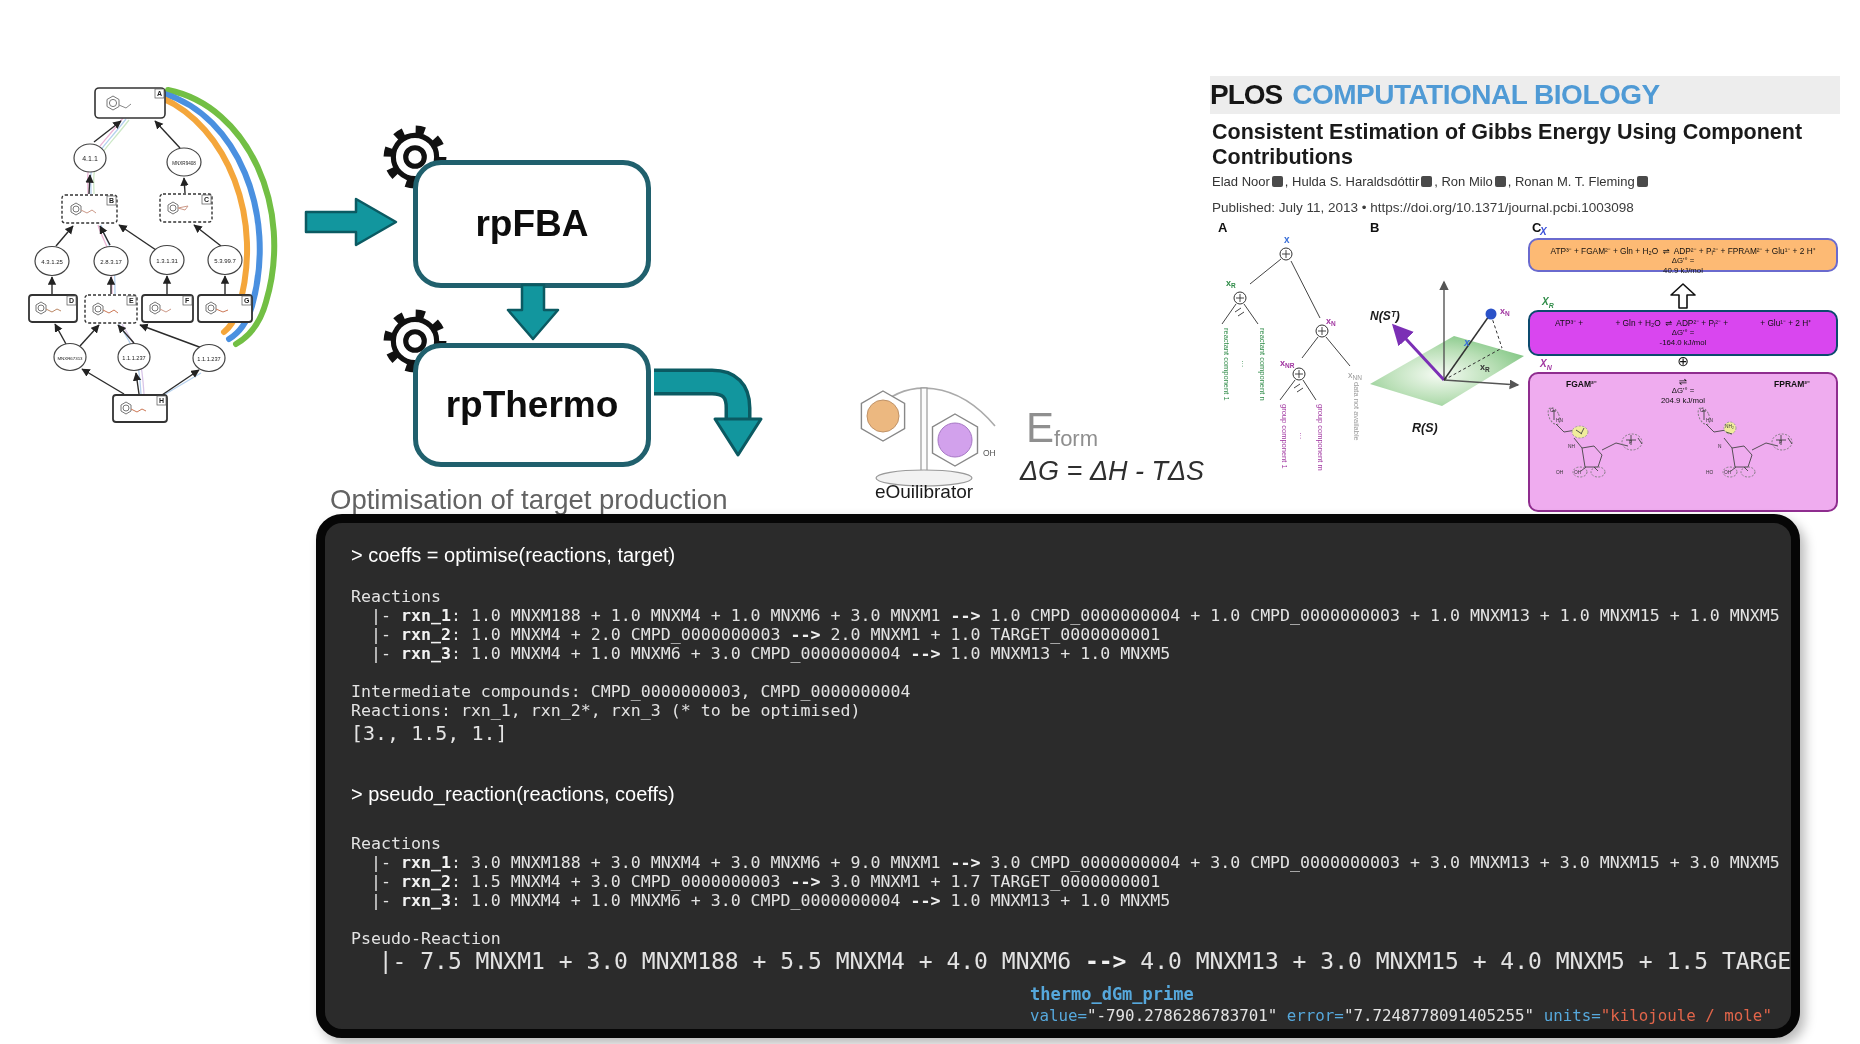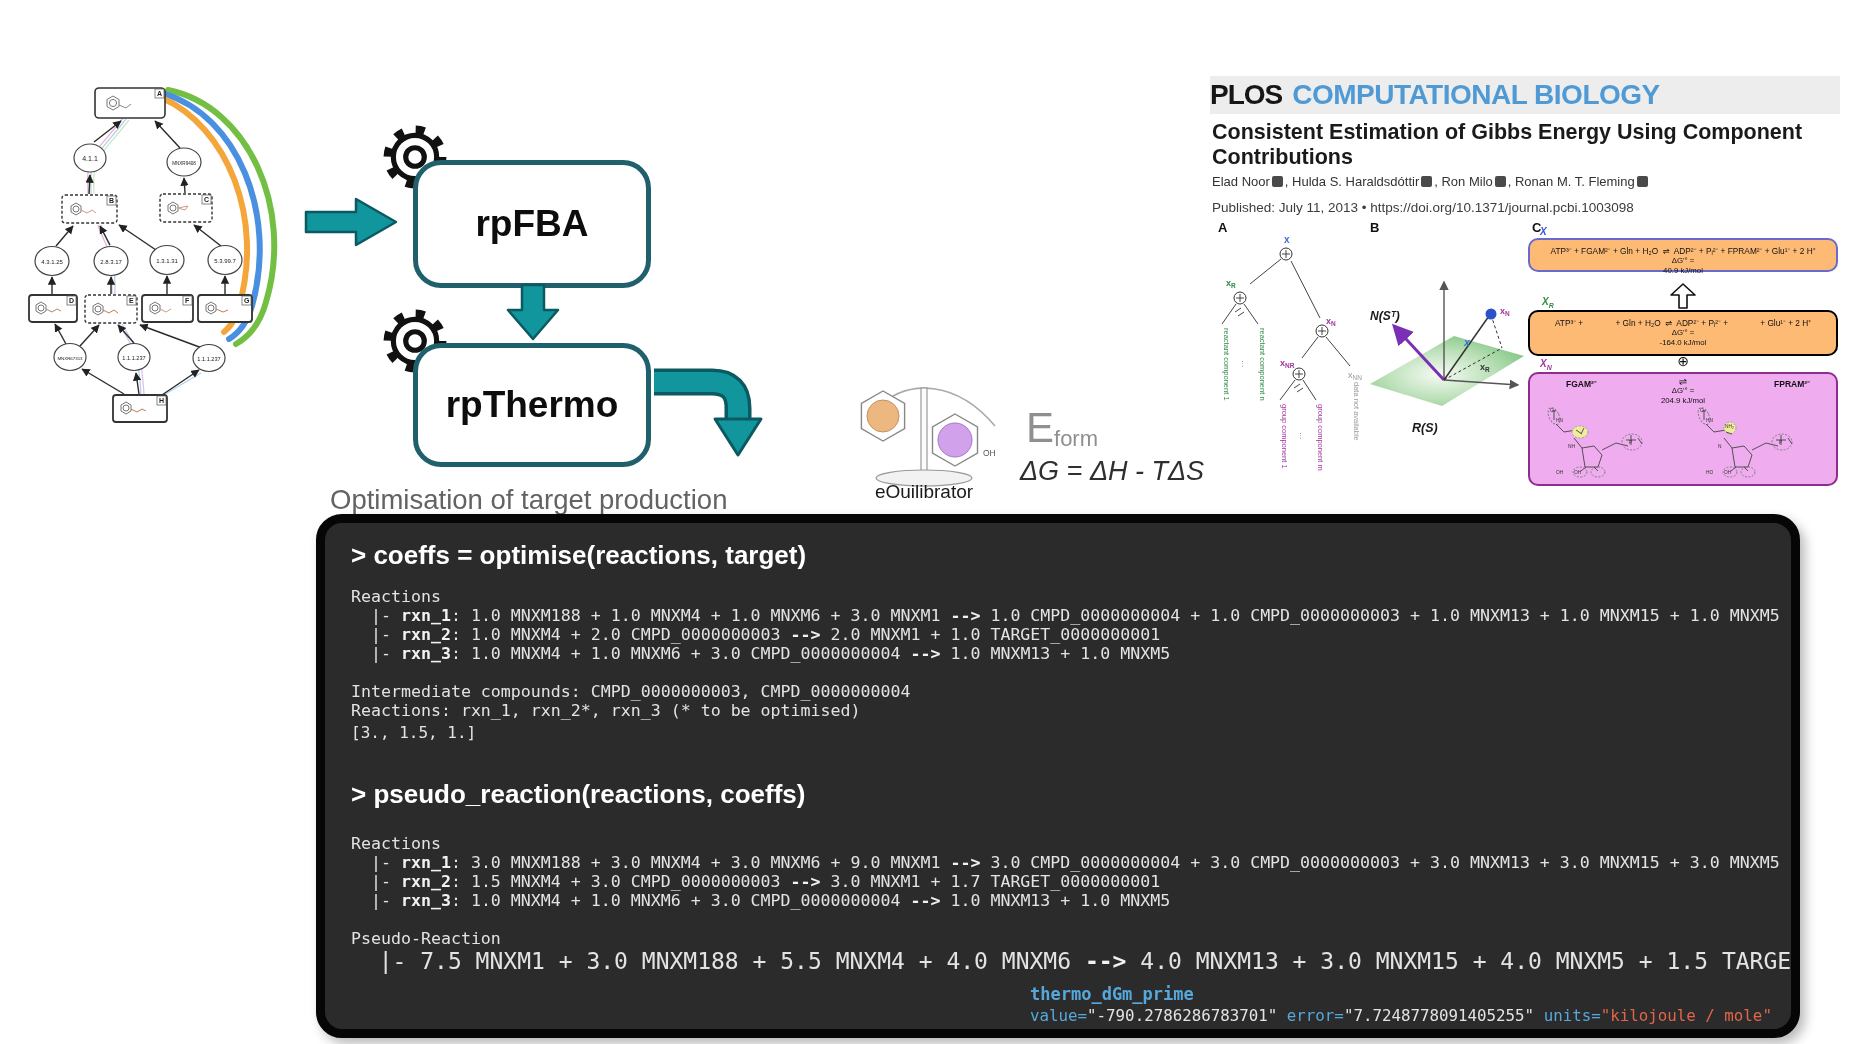--- a/index.html
+++ b/index.html
@@ -22,42 +22,42 @@
   .pjournal{font-size:28px;font-weight:bold;color:#4f9ad5;margin-left:10px;letter-spacing:-0.5px;}
   .ptitle{position:absolute;left:2px;top:44px;width:626px;font-size:21.5px;line-height:25px;font-weight:bold;color:#1a1a1a;}
   .pauthors{position:absolute;left:2px;top:98px;font-size:13px;color:#333;}
   .aicon{display:inline-block;width:11px;height:11px;background:#4a4a4a;border-radius:2px;margin:0 2px;vertical-align:-1px;}
   .ppub{position:absolute;left:2px;top:124px;font-size:13.5px;color:#3c3c3c;}
   .plab{position:absolute;top:144px;font-size:13px;font-weight:bold;color:#111;}
   
   .pc{position:absolute;left:318px;top:150px;width:312px;height:264px;}
   .pcbox{position:absolute;left:0;width:310px;border-radius:10px;box-sizing:border-box;text-align:center;color:#101010;}
   .pcblue{top:12px;height:34px;background:#fdba74;border:2px solid #6a6ace;}
-  .pcgreen{top:84px;height:46px;background:#fdba74;border:2px solid #000000;}
-  .pcpink{top:146px;height:114px;background:#efacef;border:2.5px solid #8f2d8f;}
+  .pcgreen{top:84px;height:46px;background:#d946ef;border:2px solid #0c4a6e;}
+  .pcpink{top:146px;height:140px;background:#efacef;border:2.5px solid #8f2d8f;}
   .pcrxn{font-size:8.3px;margin-top:5px;white-space:pre;}
   .pcdg{font-size:7.8px;line-height:9.5px;}
   .pclabel{position:absolute;font-size:10px;font-weight:bold;font-style:italic;}
   .pclabel sub{font-size:7px;}
   .pcplus{position:absolute;left:0;width:310px;top:127px;text-align:center;font-size:14px;color:#111;}
   .pcside{position:absolute;top:4px;font-size:8.5px;font-weight:bold;}
   .pceq{position:absolute;top:2px;left:0;width:100%;text-align:center;font-size:10px;}
   .pcdgc{position:absolute;top:12px;left:0;width:100%;text-align:center;font-size:7.8px;line-height:9.5px;}
   
   .term{position:absolute;left:316px;top:514px;width:1484px;height:524px;background:#2b2b2b;
         border:9px solid #060606;border-radius:26px;box-sizing:border-box;
         box-shadow:5px 6px 12px rgba(0,0,0,0.28);overflow:hidden;
         padding:10px 0 0 26px;}
-  .thead{font-family:"Liberation Sans",sans-serif;font-weight:bold;font-size:26px;line-height:32px;color:#fff;margin:6px 0 16px 0;}
+  .thead{font-family:"Liberation Sans",sans-serif;font-weight:normal;font-size:20px;line-height:32px;color:#fff;margin:6px 0 16px 0;}
   .thead2{margin-top:32px;margin-bottom:4px;}
   .ln{font-family:"DejaVu Sans Mono","Liberation Mono",monospace;font-size:16.6px;line-height:19px;color:#e3e3e3;white-space:pre;}
   .ln .b{font-weight:bold;color:#f2f2f2;}
   .gap1{margin-top:19px;}
   .gap2{margin-top:24px;}
-  .big-ln{font-size:16px;line-height:26px;}
+  .big-ln{font-size:20px;line-height:26px;}
   .pseudo-ln{font-size:23px;line-height:27px;}
   .thermo{margin-left:679px;margin-top:9px;font-family:"DejaVu Sans Mono","Liberation Mono",monospace;}
   .tlabel{color:#56a8dc;font-weight:bold;font-size:17px;line-height:21px;}
   .tline{font-size:15.8px;line-height:21px;color:#e3e3e3;white-space:pre;}
   .tline .key{color:#56a8dc;}
   .tline .unit{color:#e2654a;}
   svg text{font-family:"Liberation Sans",sans-serif;}
 </style>
 </head>
 <body>

